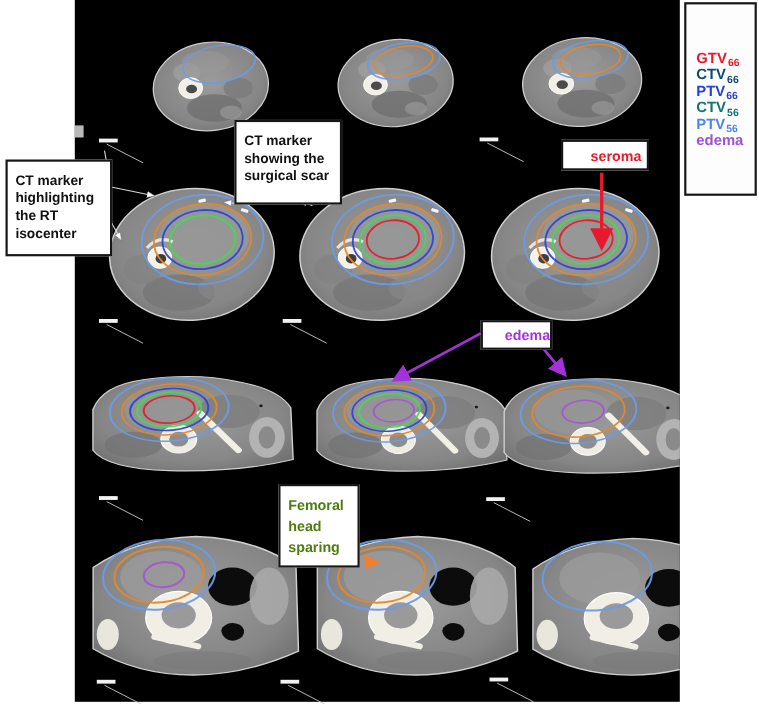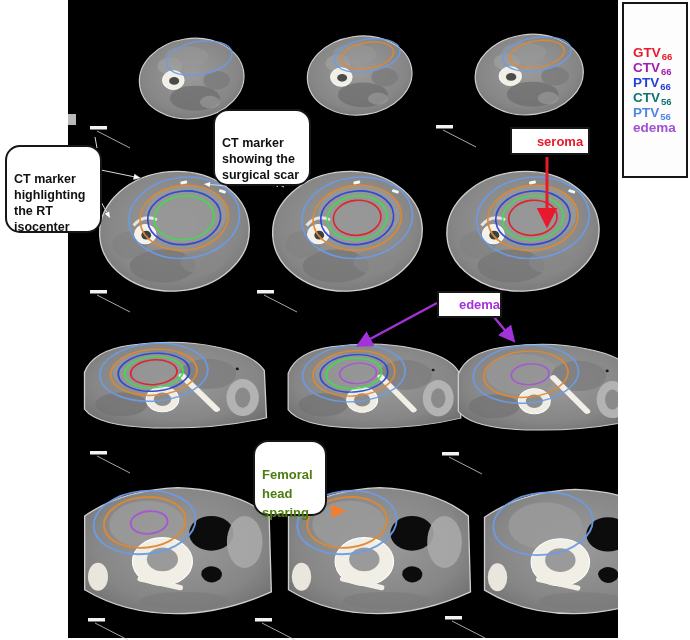--- a/index.html
+++ b/index.html
@@ -4,21 +4,21 @@
 <style>
   html,body{margin:0;padding:0;background:#ffffff;}
   .fig{position:relative;width:690px;height:640px;background:#ffffff;overflow:hidden;
        font-family:"Liberation Sans", sans-serif;}
   .canvas{position:absolute;left:68px;top:0;width:550px;height:638px;background:#000000;
           overflow:hidden;z-index:1;}
   .slice{position:absolute;}
   #overlay{position:absolute;left:0;top:0;width:690px;height:640px;z-index:5;pointer-events:none;}
   .box{position:absolute;background:#ffffff;border:2px solid #161616;z-index:10;
        font-weight:bold;color:#111;box-sizing:border-box;}
-  .box-multi{font-size:12.5px;line-height:1.28;padding:24px 7px;border-radius:15px;}
+  .box-multi{font-size:12.5px;line-height:1.28;padding:9px 7px;}
   .box-label{display:flex;align-items:center;justify-content:center;font-size:13px;padding-left:20px;}
   .box-iso{left:5px;top:145px;width:97px;height:88px;}
   .box-scar{left:213px;top:109px;width:98px;height:77px;}
   .box-seroma{left:510px;top:127px;width:80px;height:28px;}
   .box-edema{left:437px;top:291px;width:65px;height:27px;}
   .box-femoral{left:253px;top:440px;width:74px;height:76px;font-size:13px;line-height:1.45;}
   .legend{position:absolute;left:622px;top:2px;width:66px;height:176px;background:#fdfdfd;
           border:2px solid #161616;z-index:10;box-sizing:border-box;
           display:flex;flex-direction:column;justify-content:center;
           padding:6px 0 6px 9px;}
@@ -289,21 +289,21 @@
     <span style="color: rgb(163, 51, 216);">edema</span>
   </div>
   <div class="box box-multi box-femoral">
     <span style="color: #4d7c0f;">Femoral head sparing</span>
   </div>
 
   <div class="legend">
     <div class="legend-item" style="color: rgb(232, 25, 44);">
       <span>GTV</span><span class="sub">66</span>
     </div>
-    <div class="legend-item" style="color: #a21caf;">
+    <div class="legend-item" style="color: #0c4a6e;">
       <span>CTV</span><span class="sub">66</span>
     </div>
     <div class="legend-item" style="color: rgb(39, 64, 216);">
       <span>PTV</span><span class="sub">66</span>
     </div>
     <div class="legend-item" style="color: #0f766e;">
       <span>CTV</span><span class="sub">56</span>
     </div>
     <div class="legend-item" style="color: rgb(78, 134, 232);">
       <span>PTV</span><span class="sub">56</span>

